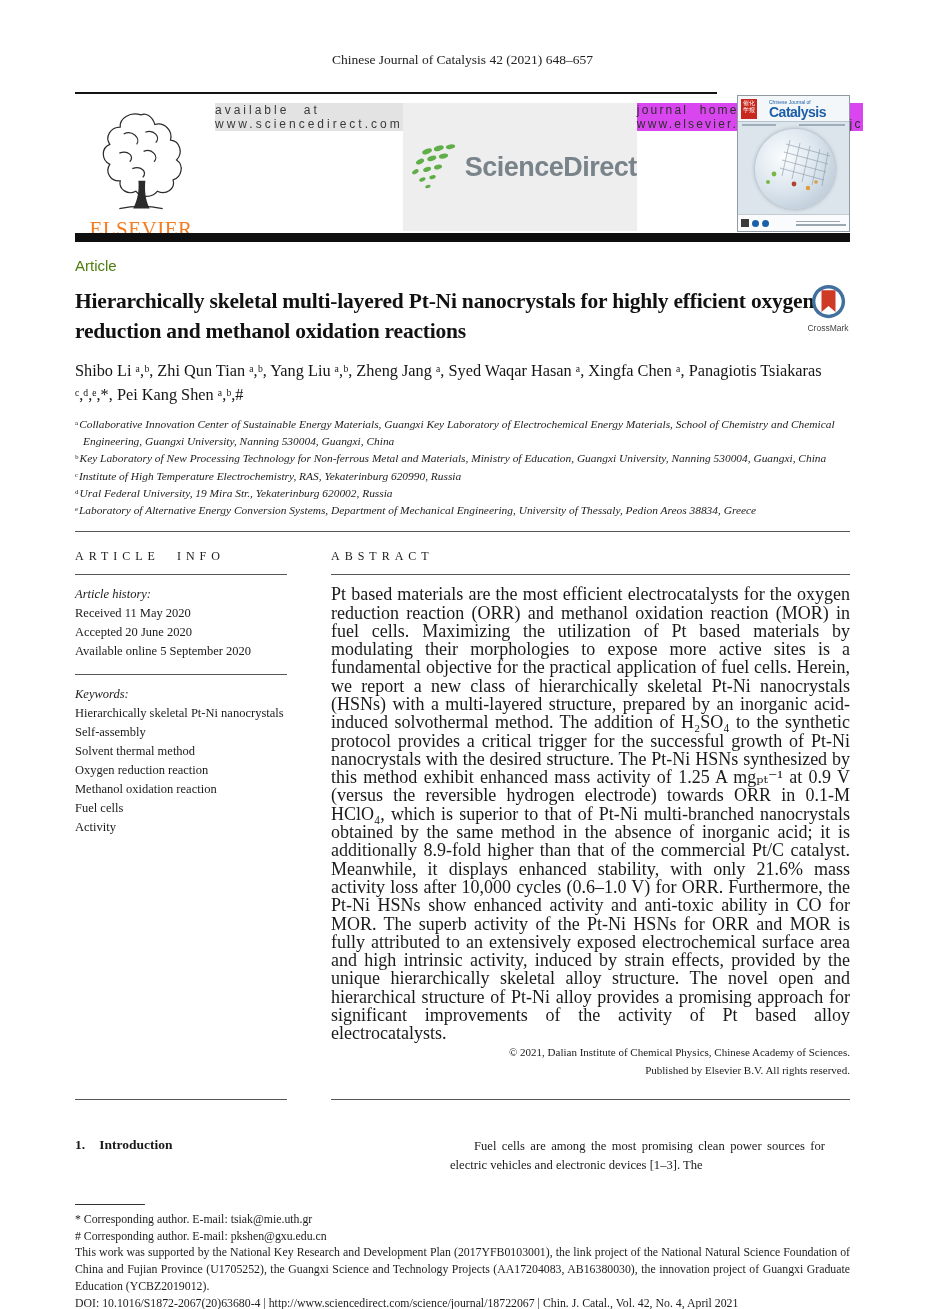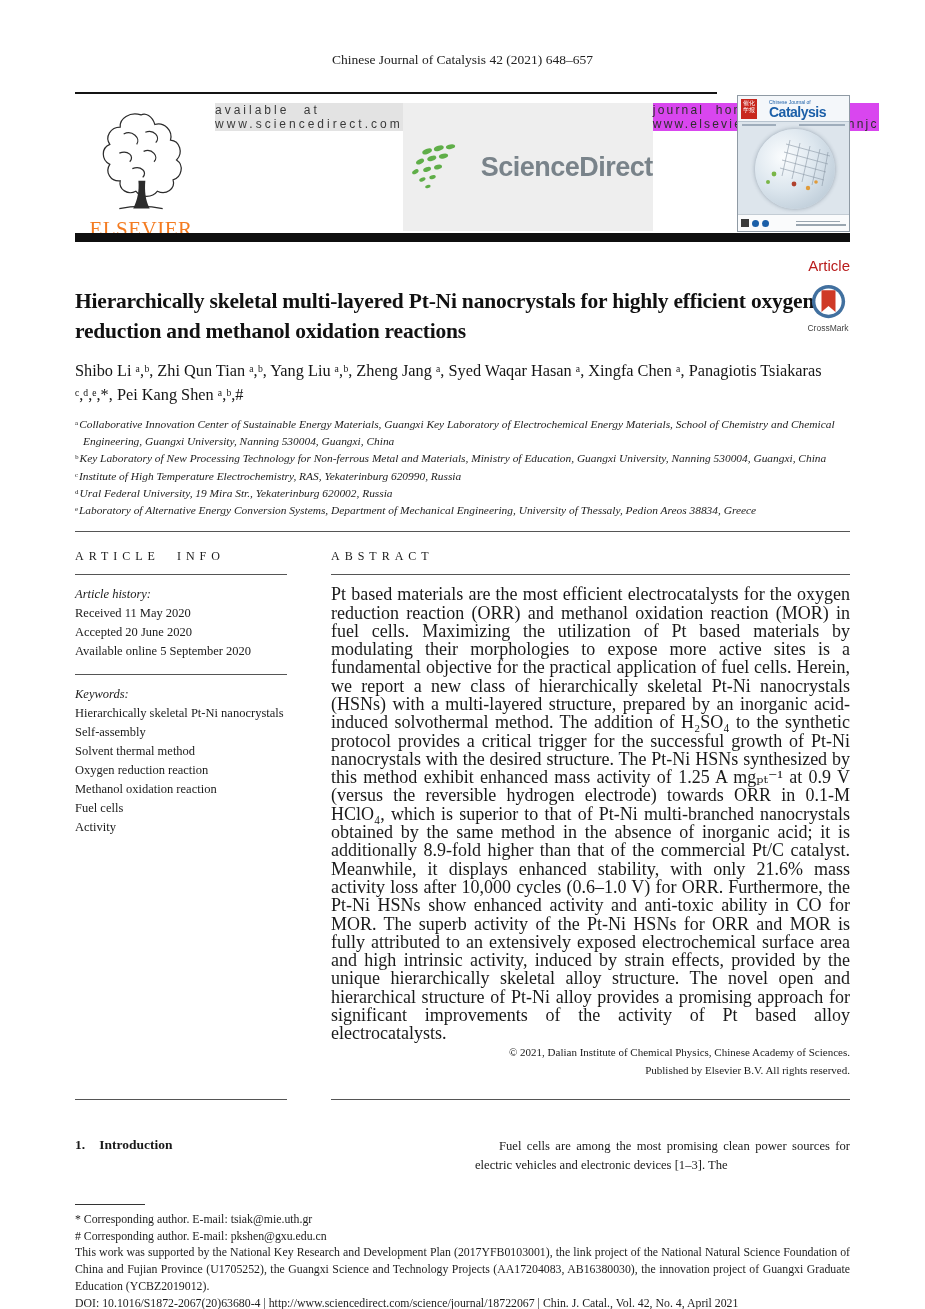--- a/index.html
+++ b/index.html
@@ -16,21 +16,21 @@
 
   
   .elsevier { position:absolute; left:77px; top:108px; width:128px; height:131px; text-align:center; }
   .elsevier-word { font-size:21px; letter-spacing:.5px; color:#f47b20; margin-top:1px; }
 
   
   .banner { position:absolute; left:215px; top:103px; width:502px; height:128px; display:flex; flex-direction:row; }
   .banner-available { height:28px; background:#e3e3e3; display:flex; align-items:center; justify-content:center;
     font-size:12px; letter-spacing:3px; word-spacing:8px; color:#3a3a3a; }
   .banner-mid { flex:1; background:#eeeeee; display:flex; align-items:center; justify-content:center; }
-  .sd-lockup { display:flex; align-items:center; gap:22px; }
+  .sd-lockup { display:flex; align-items:center; gap:6px; }
   .sd-word { font-size:27px; letter-spacing:-.5px; color:#79838a; font-weight:bold; }
   .banner-gap { height:5px; background:#ffffff; }
   .banner-homepage { height:28px; background:#d946ef; display:flex; align-items:center; justify-content:center;
     font-size:12px; letter-spacing:2.2px; word-spacing:6px; color:#2e2e2e; }
 
   
   .cover { position:absolute; left:737px; top:95px; width:113px; height:137px; background:#dde5ec; border:1px solid #8f9aa4; overflow:hidden; }
   .cover-head { background:#f4f7fa; padding:3px 3px 2px 3px; display:flex; gap:12px; border-bottom:1px solid #b8c4cf; }
   .seal { background:#c8281e; color:#fff; font-size:6px; line-height:7px; padding:1px 2px; text-align:center; }
   .cover-title-prefix { font-size:5px; color:#1b5fa8; line-height:6px; }
@@ -45,21 +45,21 @@
   .foot-sq { width:8px; height:8px; background:#3a3a3a; }
   .foot-dot { width:7px; height:7px; border-radius:50%; background:#1b5fa8; }
   .foot-lines { margin-left:auto; display:flex; flex-direction:column; gap:2px; }
   .foot-line { height:1.5px; background:#9aa6b0; }
 
   
   .black-bar { position:absolute; top:233px; left:75px; width:775px; height:9px; background:#0f0f0f; }
 
   
   .content { position:absolute; top:257px; left:75px; width:775px; }
-  .article-label { font-family:"Liberation Sans","DejaVu Sans",sans-serif; font-size:15px; color:#b91c1c;text-align:right; }
+  .article-label { font-family:"Liberation Sans","DejaVu Sans",sans-serif; font-size:15px; color:#4d7c0f; }
   .title-row { position:relative; margin-top:12px; }
   .title { width:752px; font-size:21.5px; line-height:30px; font-weight:bold; letter-spacing:-.2px; color:#111; }
   .crossmark { position:absolute; right:-6px; top:-2px; width:56px; text-align:center; }
   .crossmark-label { font-size:8.5px; color:#444; margin-top:0; }
 
   .authors { margin-top:13px; font-size:16.3px; line-height:23.5px; width:772px; color:#151515; }
 
   .affiliations { margin-top:10px; font-size:11.4px; font-style:italic; line-height:17.2px; color:#222; }
   .aff { padding-left:8px; text-indent:-8px; }
   .aff .marker { font-style:normal; margin-right:1px; }
@@ -71,21 +71,21 @@
   .info-col, .abs-col { border-bottom:1.5px solid #555; padding-bottom:20px; }
   .col-heading { font-size:12px; letter-spacing:5px; word-spacing:9px; color:#1a1a1a; padding:17px 0 10px 0; border-bottom:1.5px solid #555; }
   .info-body { margin-top:10px; font-size:12.5px; line-height:19px; }
   .lbl-italic { font-style:italic; }
   .mid-rule { border-top:1.2px solid #555; margin:13px 0 10px 0; }
   .kw { padding-left:9px; text-indent:-9px; }
   .abstract-text { margin-top:10px; font-size:18px; line-height:18.3px; text-align:justify; }
   .copyright { font-size:11px; line-height:18.3px; text-align:right; }
 
   
-  .body-grid { display:grid; grid-template-columns:375px 375px; column-gap:25px; margin-top:37px; }
+  .body-grid { display:grid; grid-template-columns:375px 375px; margin-top:37px; }
   .section-heading { font-size:13.5px; font-weight:bold; }
   .section-heading .num { margin-right:14px; }
   .body-par { font-size:12.6px; line-height:18.3px; text-align:justify; text-indent:24px; }
 
   
   .footnotes { margin-top:30px; font-size:11.8px; line-height:16.8px; color:#1c1c1c; }
   .fn-rule { width:70px; border-top:1.2px solid #333; margin-bottom:6px; }
   .fn-justify { text-align:justify; }
 </style>
 </head>

